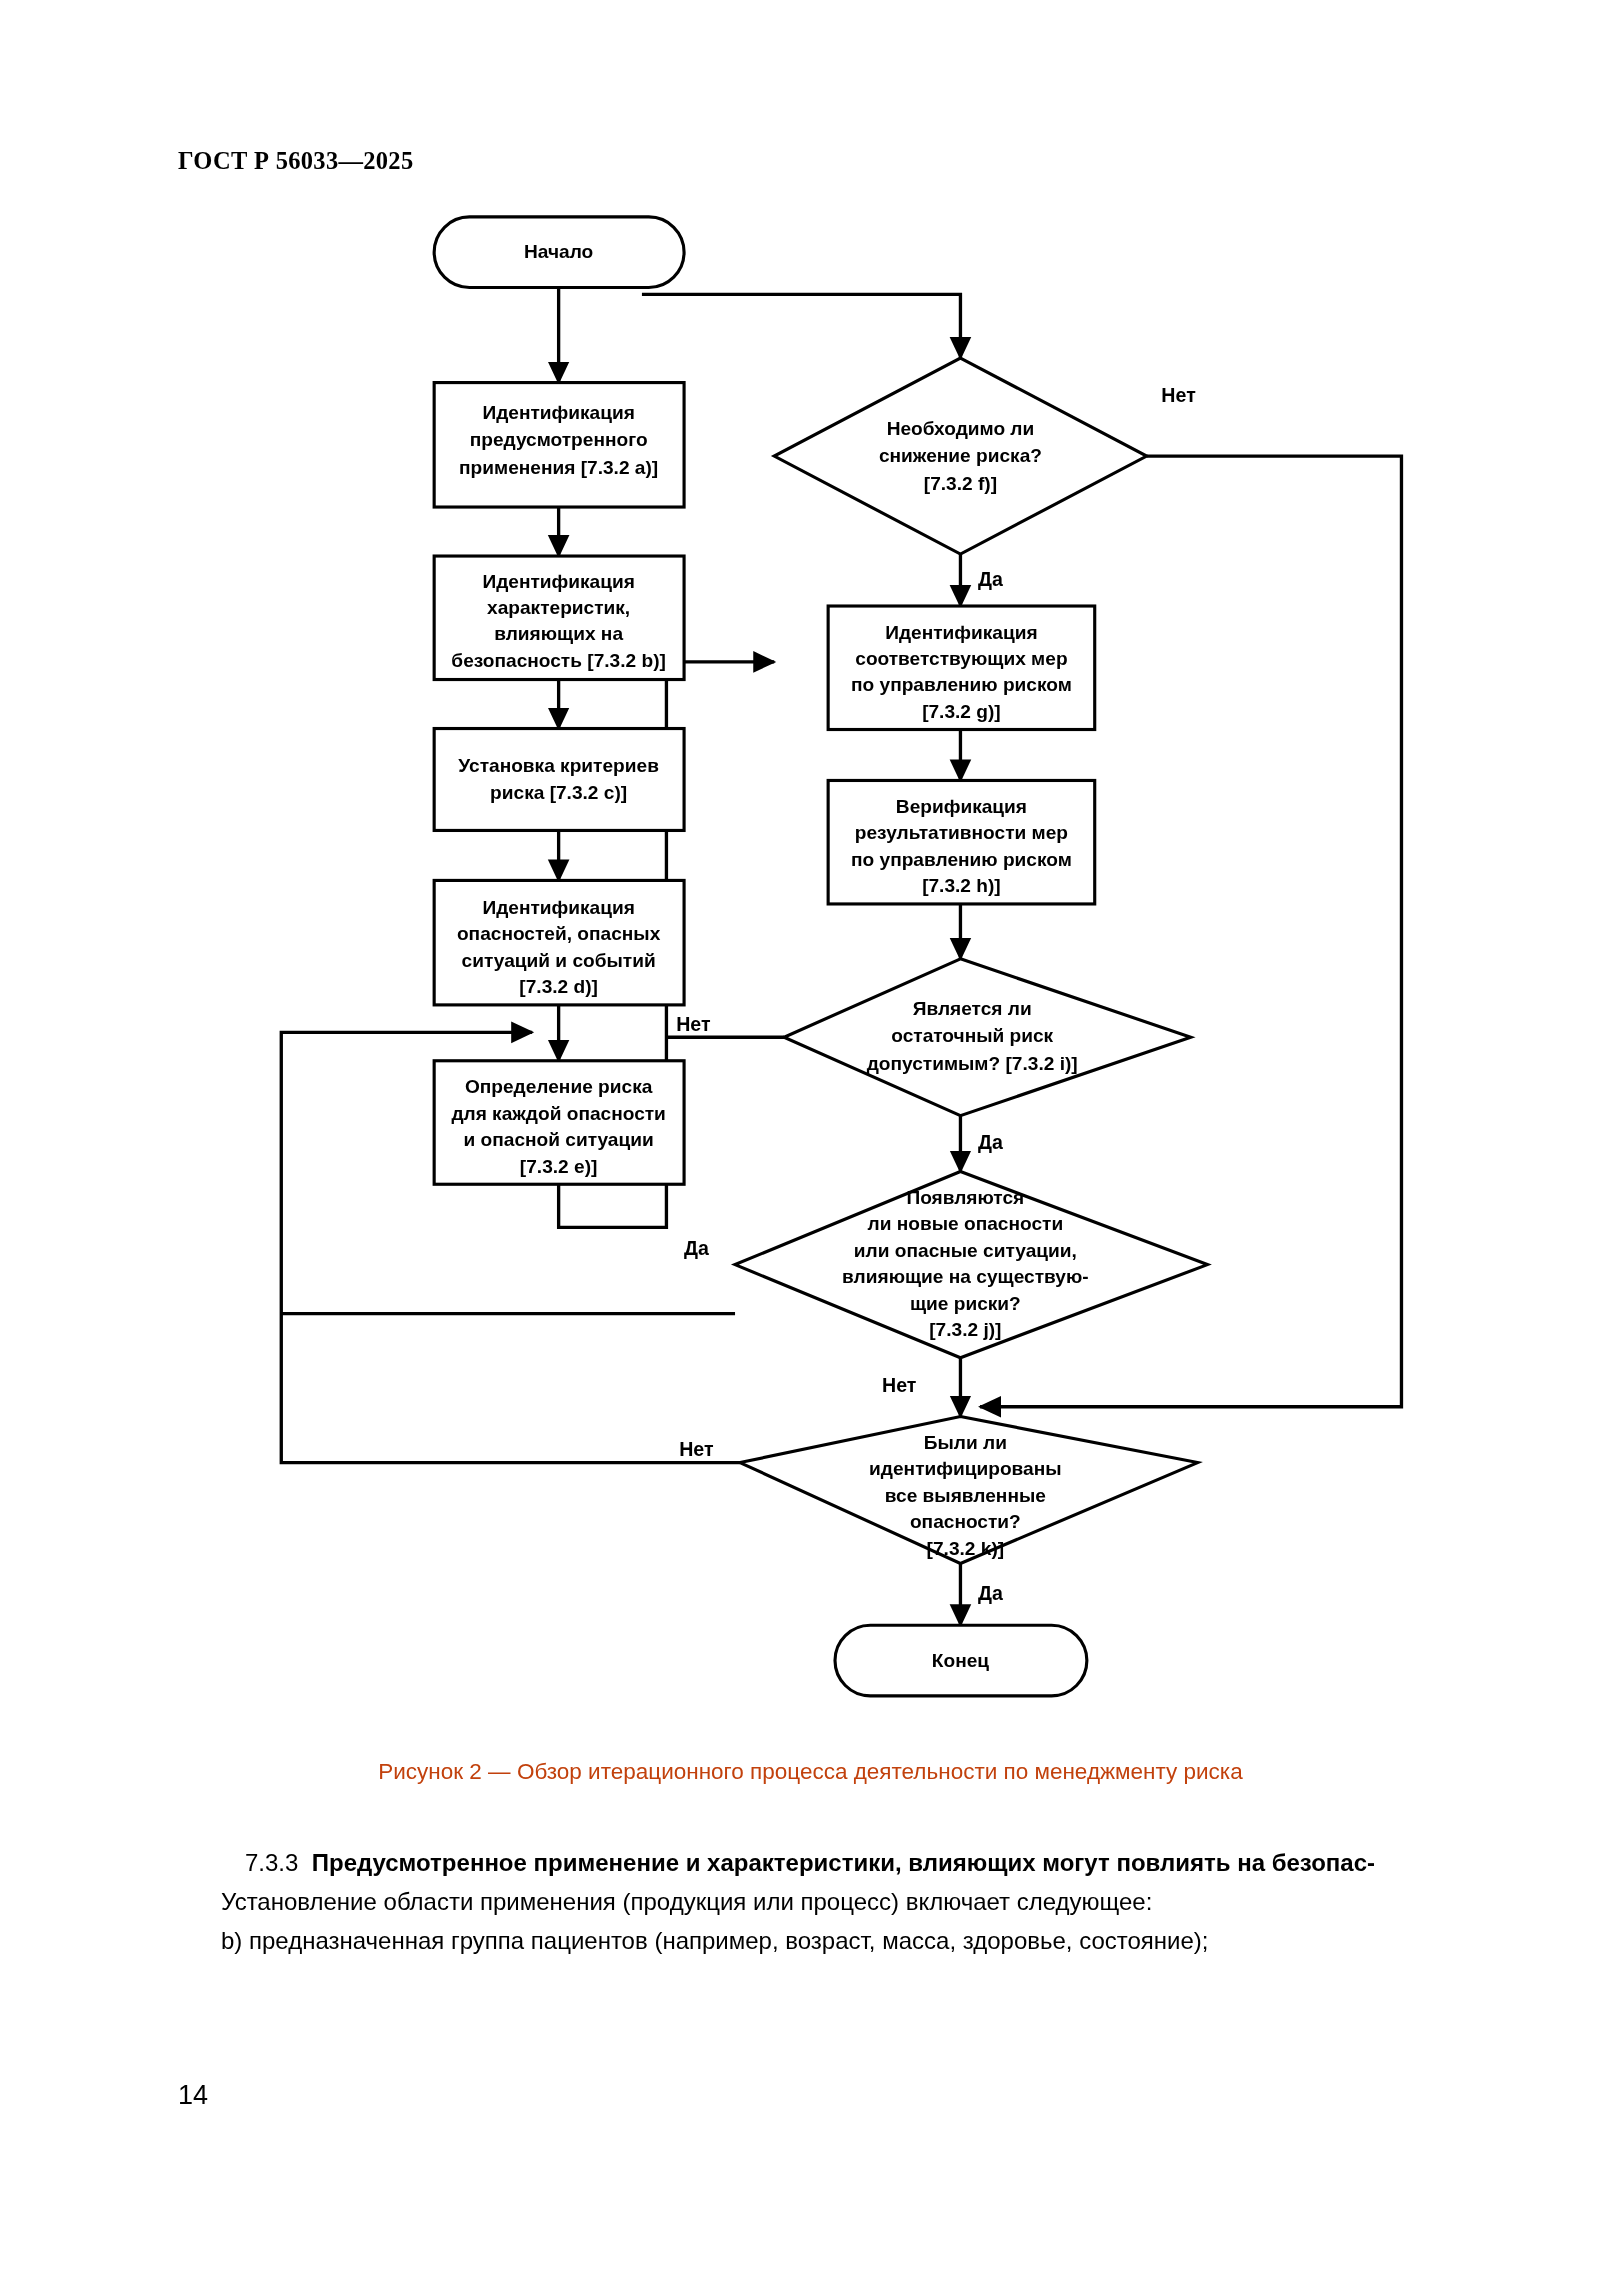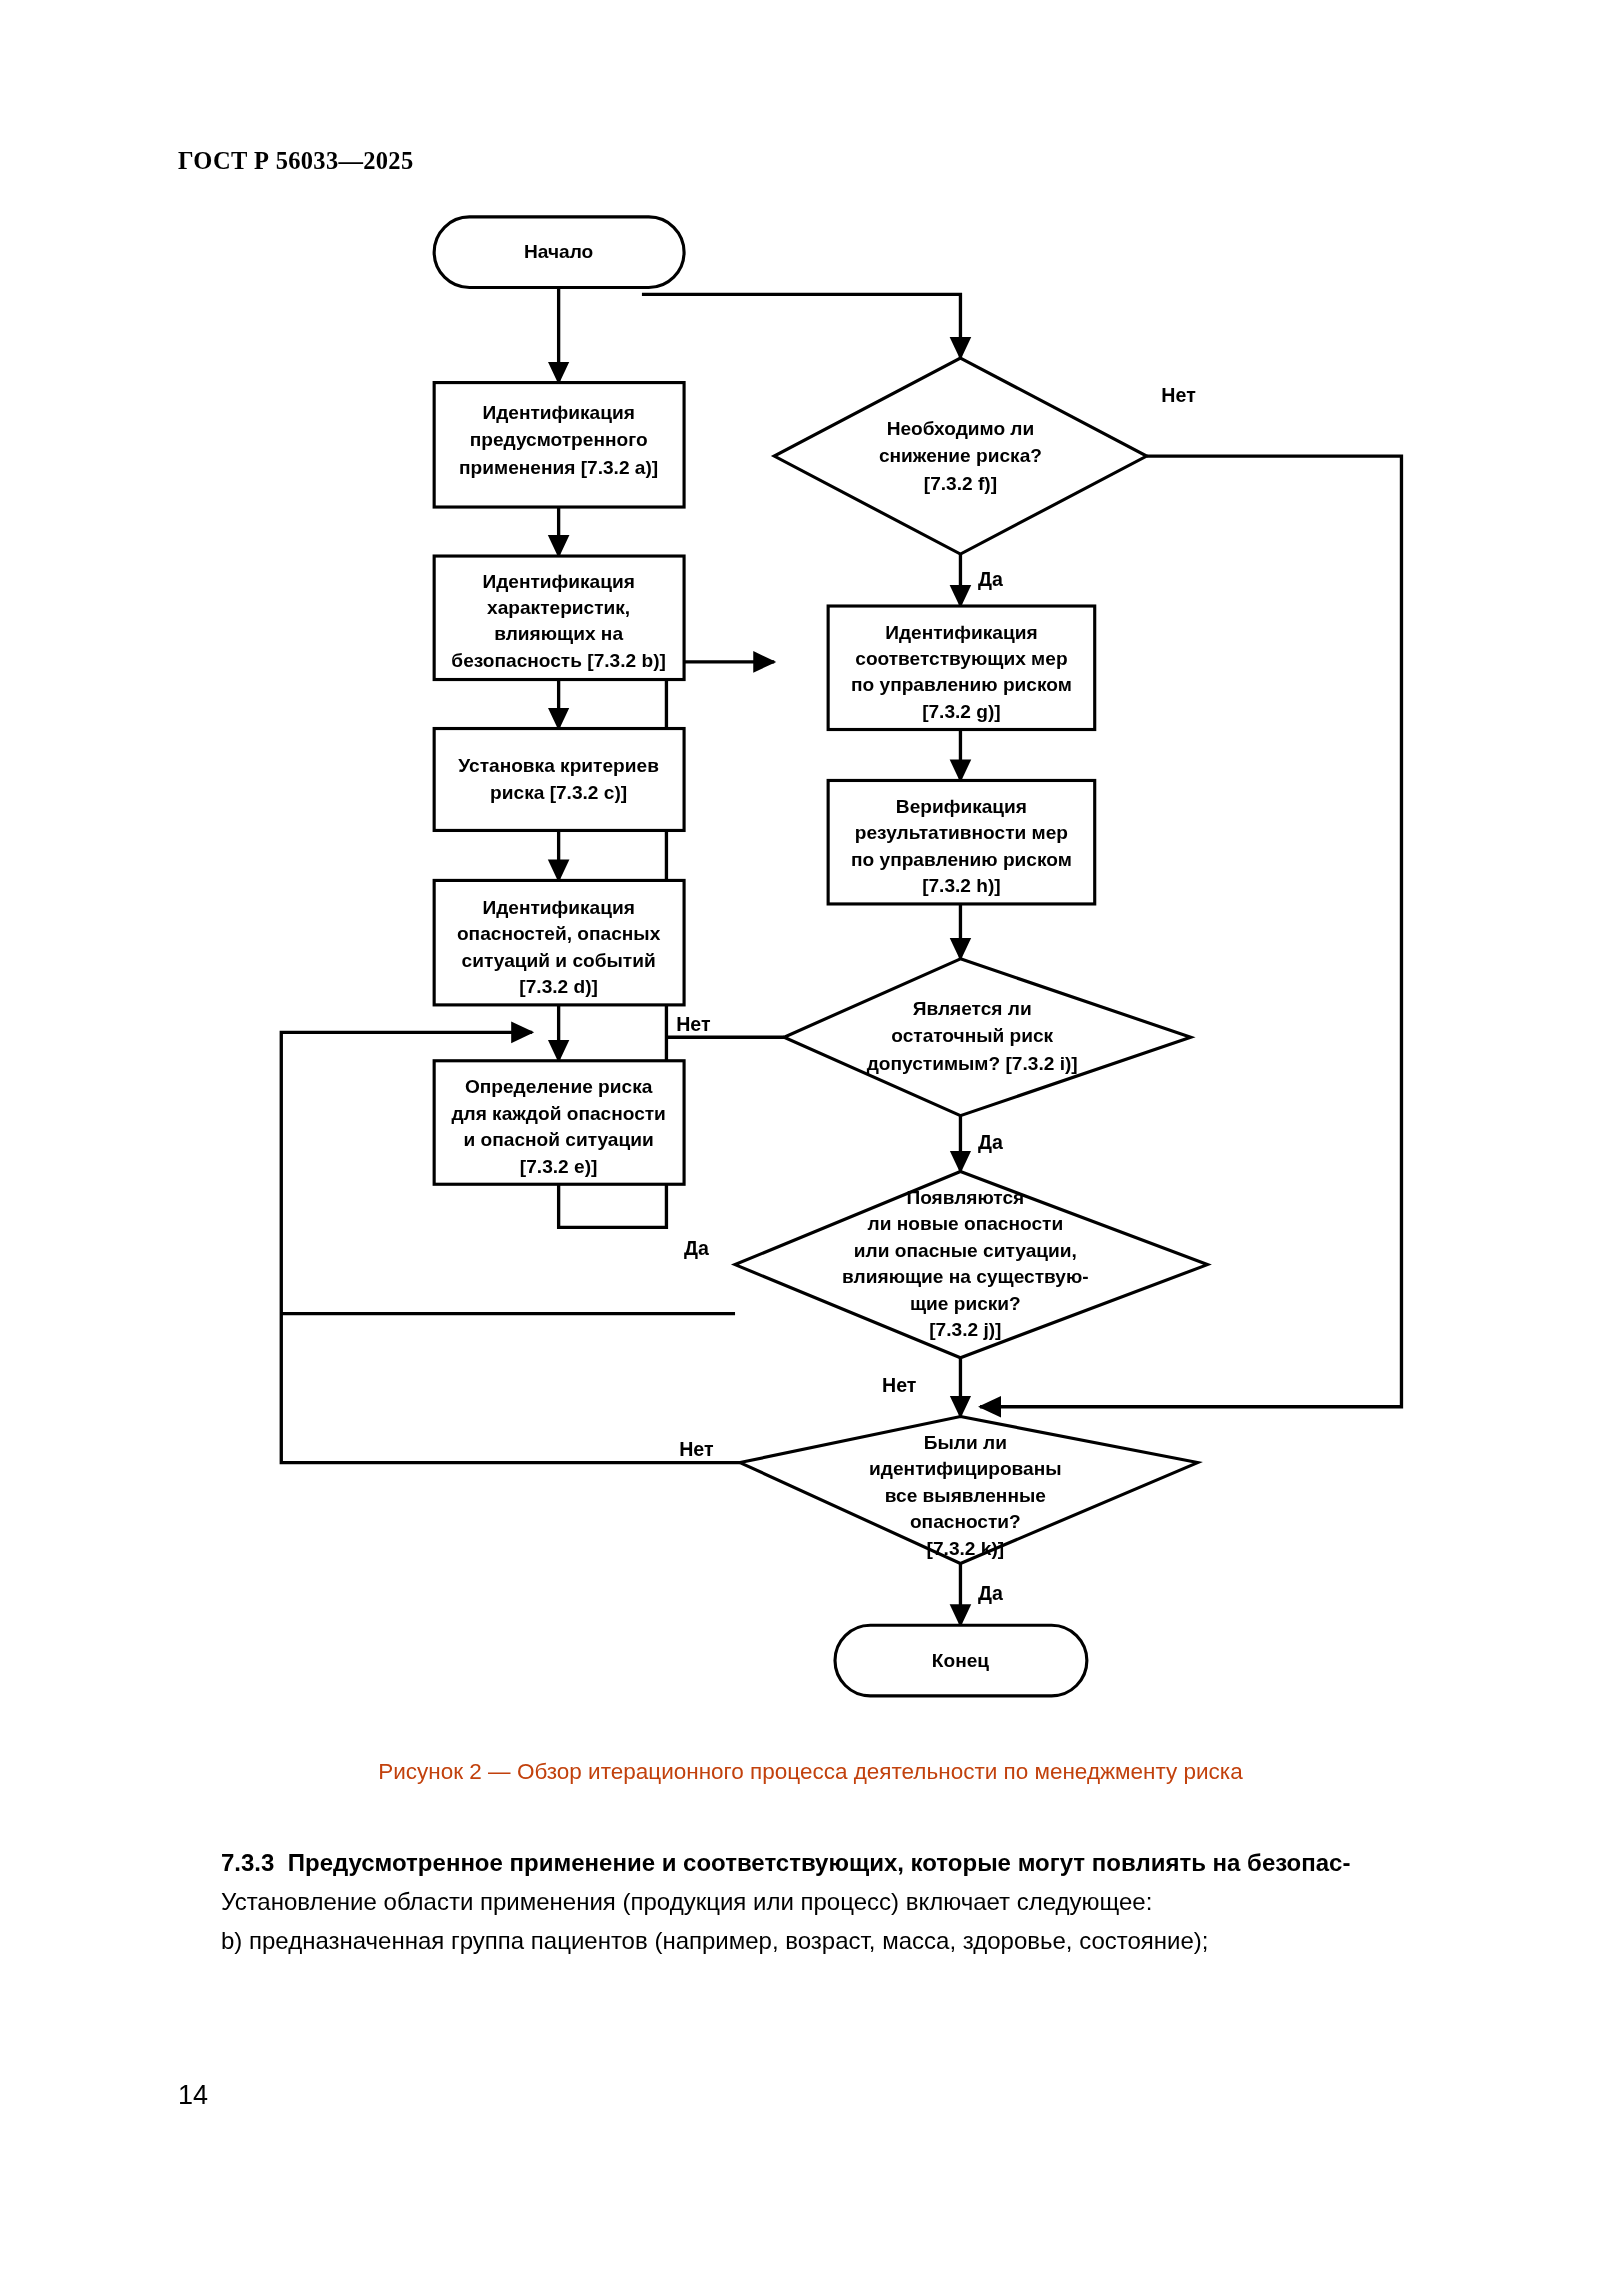--- a/index.html
+++ b/index.html
@@ -64,21 +64,22 @@
     font-family: "Liberation Sans", sans-serif;
     text-align: justify;
   }
   .body-text p {
     margin: 0;
   }
   .para-indent {
     text-indent: 43px;
   }
   .heading-num {
-    font-weight: bold;
+    font-weight: normal;
+    margin-left: 24px;
   }
   .clause-bold {
     font-weight: bold;
   }
   .page-number {
     position: absolute;
     left: 178px;
     top: 2080px;
     font-size: 27px;
     font-family: "Liberation Sans", sans-serif;
@@ -263,21 +264,21 @@
       <text class="edge-label" x="698" y="1070">Да</text>
       <text class="edge-label" x="900" y="1210">Нет</text>
       <text class="edge-label" x="693" y="1275">Нет</text>
       <text class="edge-label" x="998" y="1422">Да</text>
     </svg>
   </div>
 
   <div class="fig-caption">Рисунок 2 — Обзор итерационного процесса деятельности по менеджменту риска</div>
 
   <div class="body-text">
-    <p class="para-indent"><span class="heading-num">7.3.3</span><span class="clause-bold">&nbsp;&nbsp;</span><span class="clause-bold">Предусмотренное применение и соответствующих, которые могут повлиять на безопас-</span></p>
+    <p class="para-indent"><span class="heading-num">7.3.3</span><span class="clause-bold">&nbsp;&nbsp;</span><span class="clause-bold">Предусмотренное применение и характеристики, влияющих могут повлиять на безопас-</span></p>
     <p class="para-indent">Установление области применения (продукция или процесс) включает следующее:</p>
     <p class="para-indent">b)  предназначенная группа пациентов (например, возраст, масса, здоровье, состояние);</p>
   </div>
 
   <div class="page-number">14</div>
 
 </div>
 
 
 </body></html>

